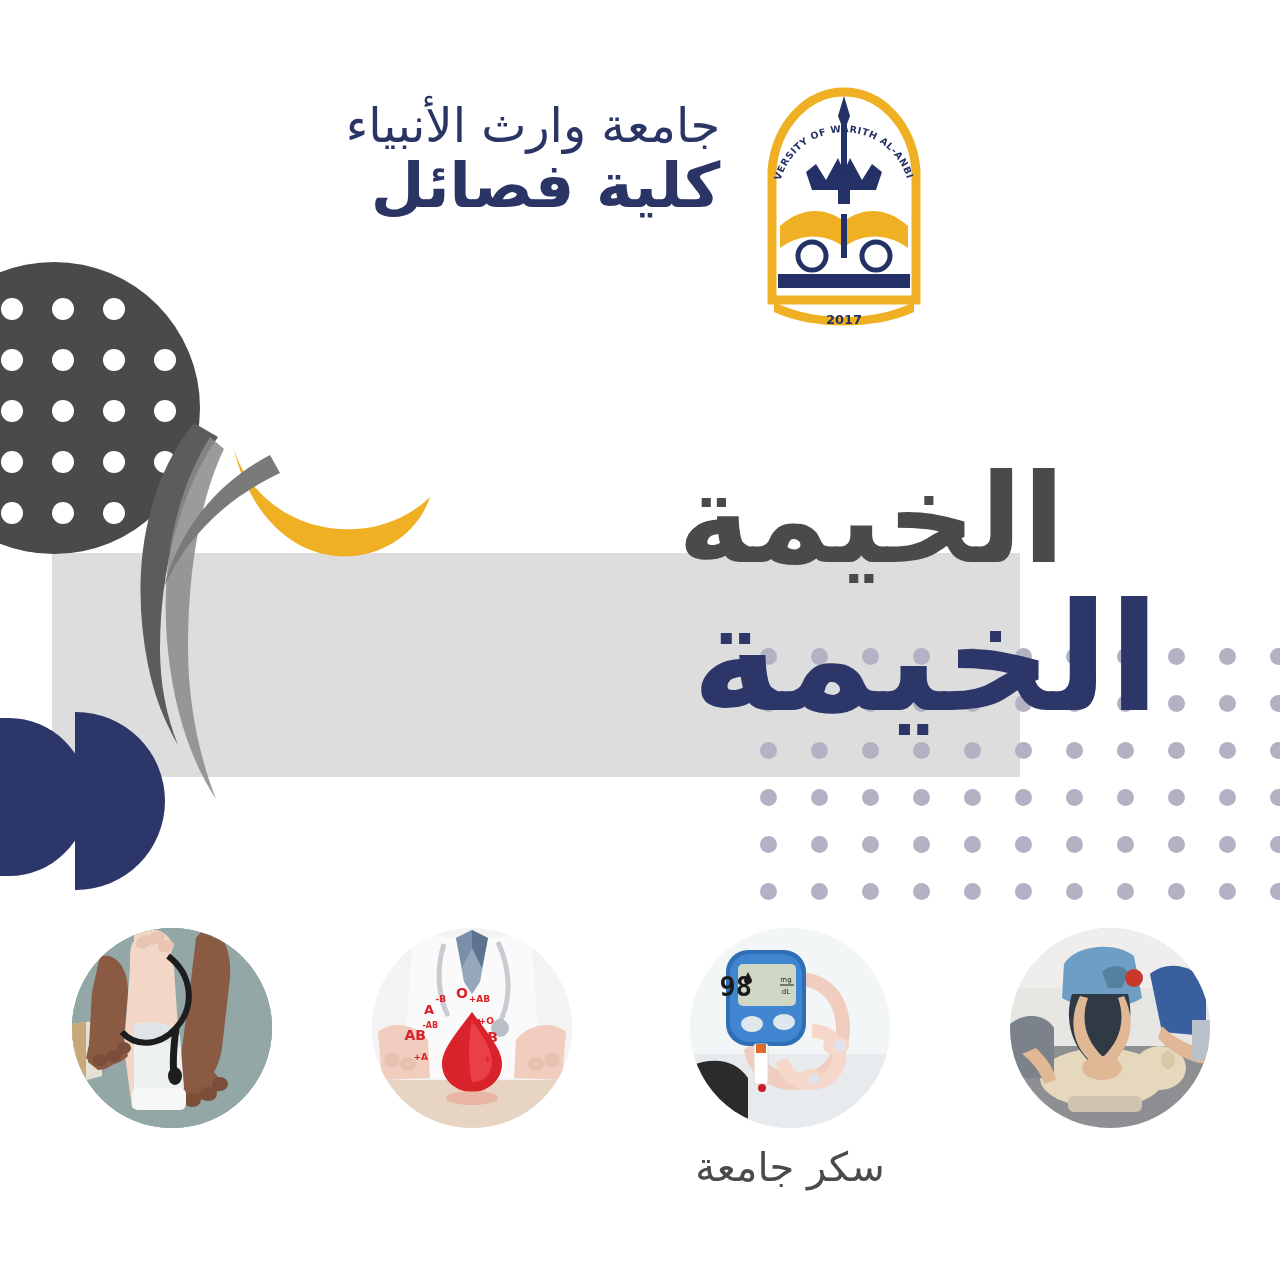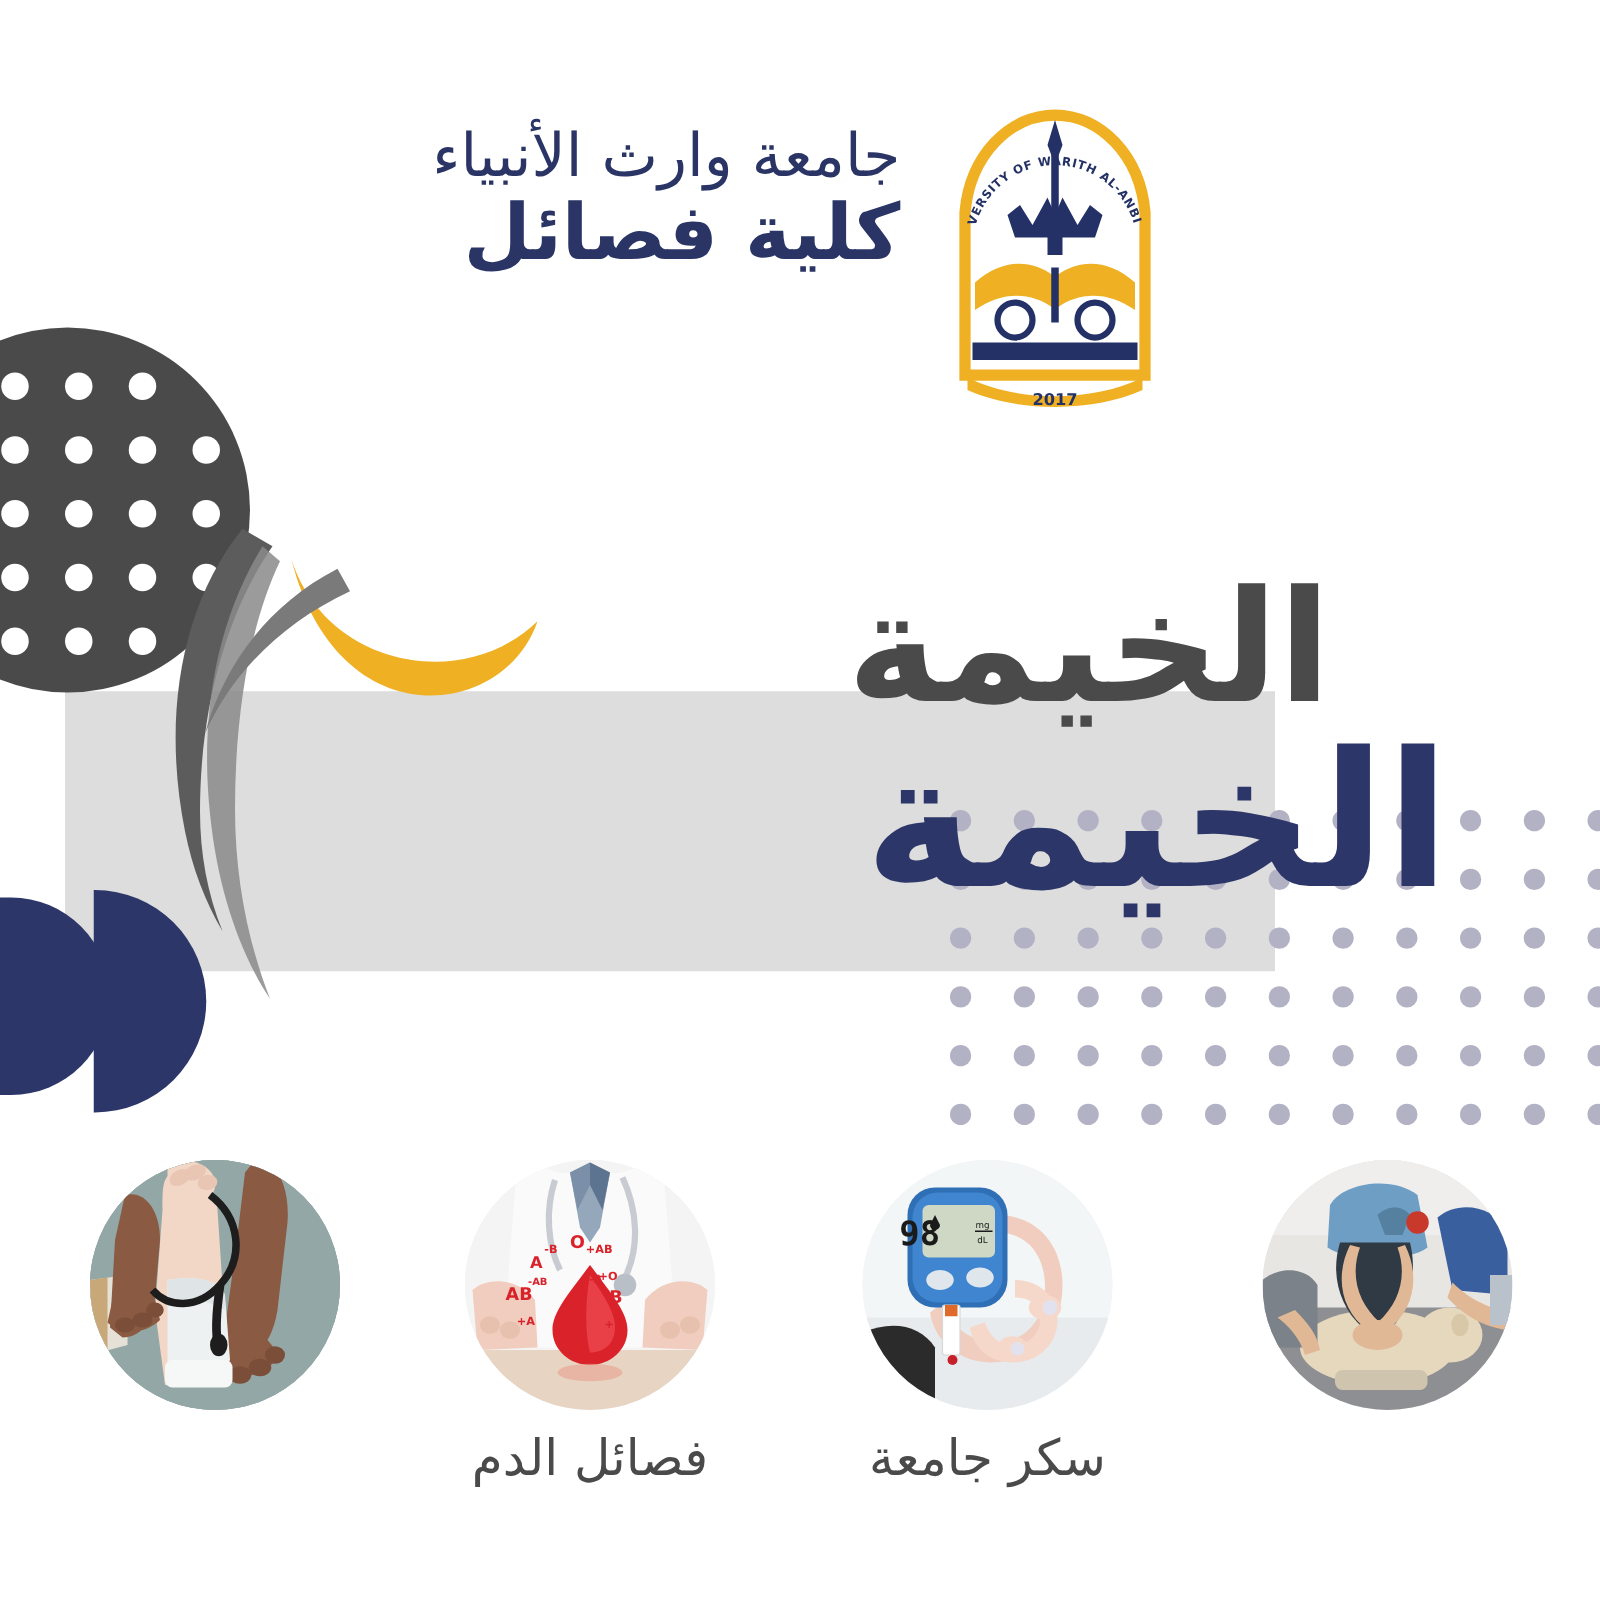--- a/index.html
+++ b/index.html
@@ -368,21 +368,20 @@
             <text x="74" y="74" font-size="9">B-</text>
             <text x="96" y="70" font-size="14">O</text>
             <text x="118" y="74" font-size="9">AB+</text>
             <text x="122" y="96" font-size="9">O+</text>
             <text x="110" y="98" font-size="9">A-</text>
             <text x="126" y="114" font-size="14">B</text>
             <text x="126" y="134" font-size="9">B+</text>
           </g>
         </svg>
       </div>
-      <div class="icon-label">فصائل الدم</div>
     </div>
 
     <div class="icon-item" style="right:1000px;">
       <div class="icon-circle">
         <svg class="ph" viewBox="0 0 200 200">
           <rect x="0" y="0" width="200" height="200" fill="#9fb0ae"></rect>
           <rect x="0" y="0" width="200" height="200" fill="#8fa5a4"></rect>
           <path d="M0 0 L200 0 L200 200 L0 200 Z" fill="#93a8a6"></path>
 
           <path d="M0 96 L30 92 L30 148 L0 156 Z" fill="#e6e1d6"></path>

